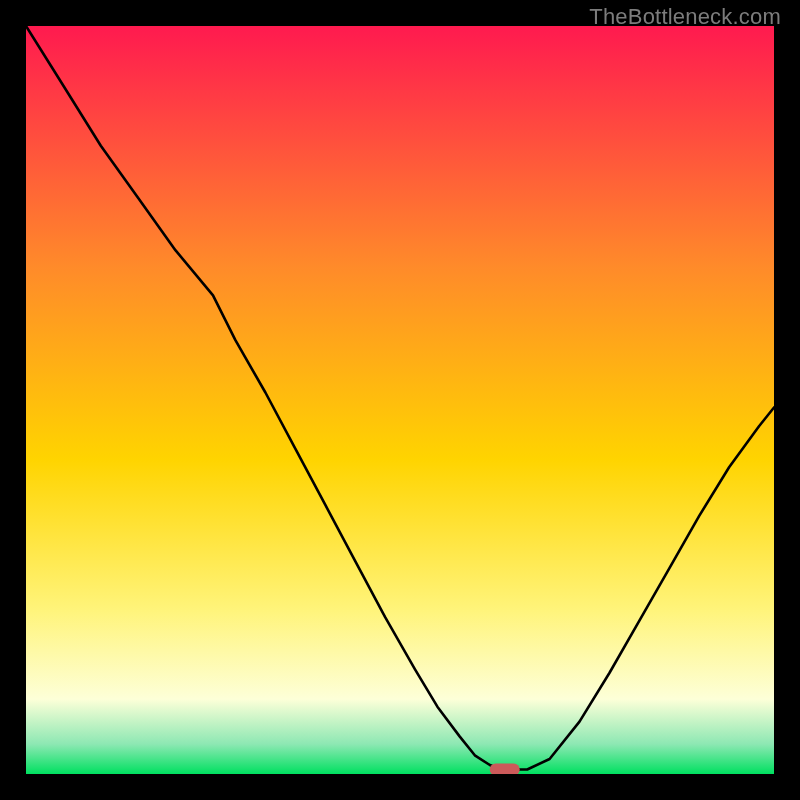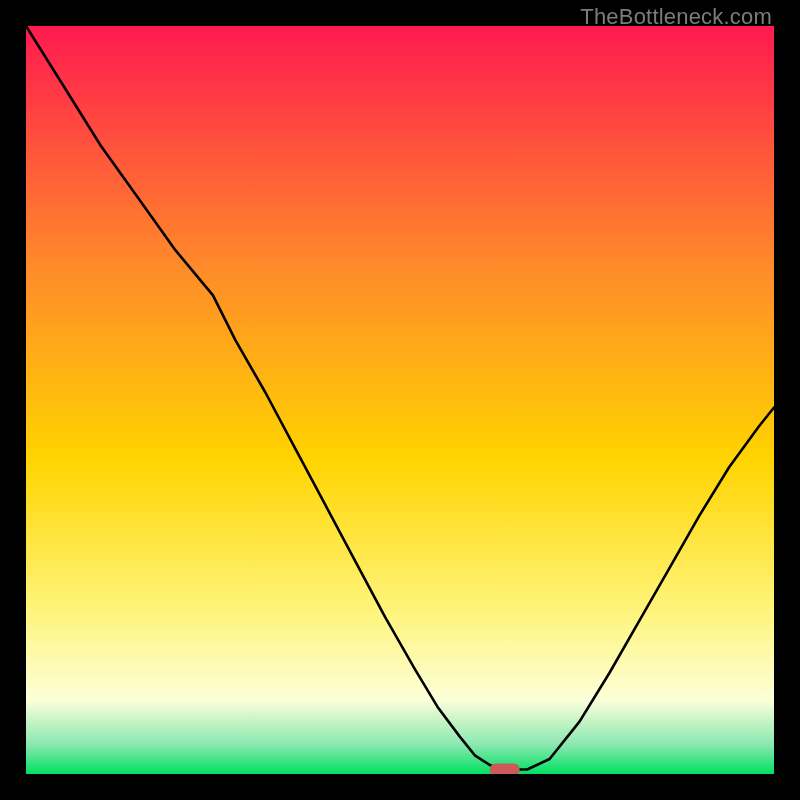--- a/index.html
+++ b/index.html
@@ -23,21 +23,21 @@
     position: absolute;
     left: 26px;
     top: 26px;
     width: 748px;
     height: 748px;
     overflow: hidden;
   }
   .credit {
     position: absolute;
     top: 4px;
-    right: 28px;
+    right: 19px;
     color: #7c7c7c;
     font-size: 22px;
     font-weight: 400;
     letter-spacing: 0.2px;
   }
   svg {
     display: block;
   }
 </style>
 </head>

